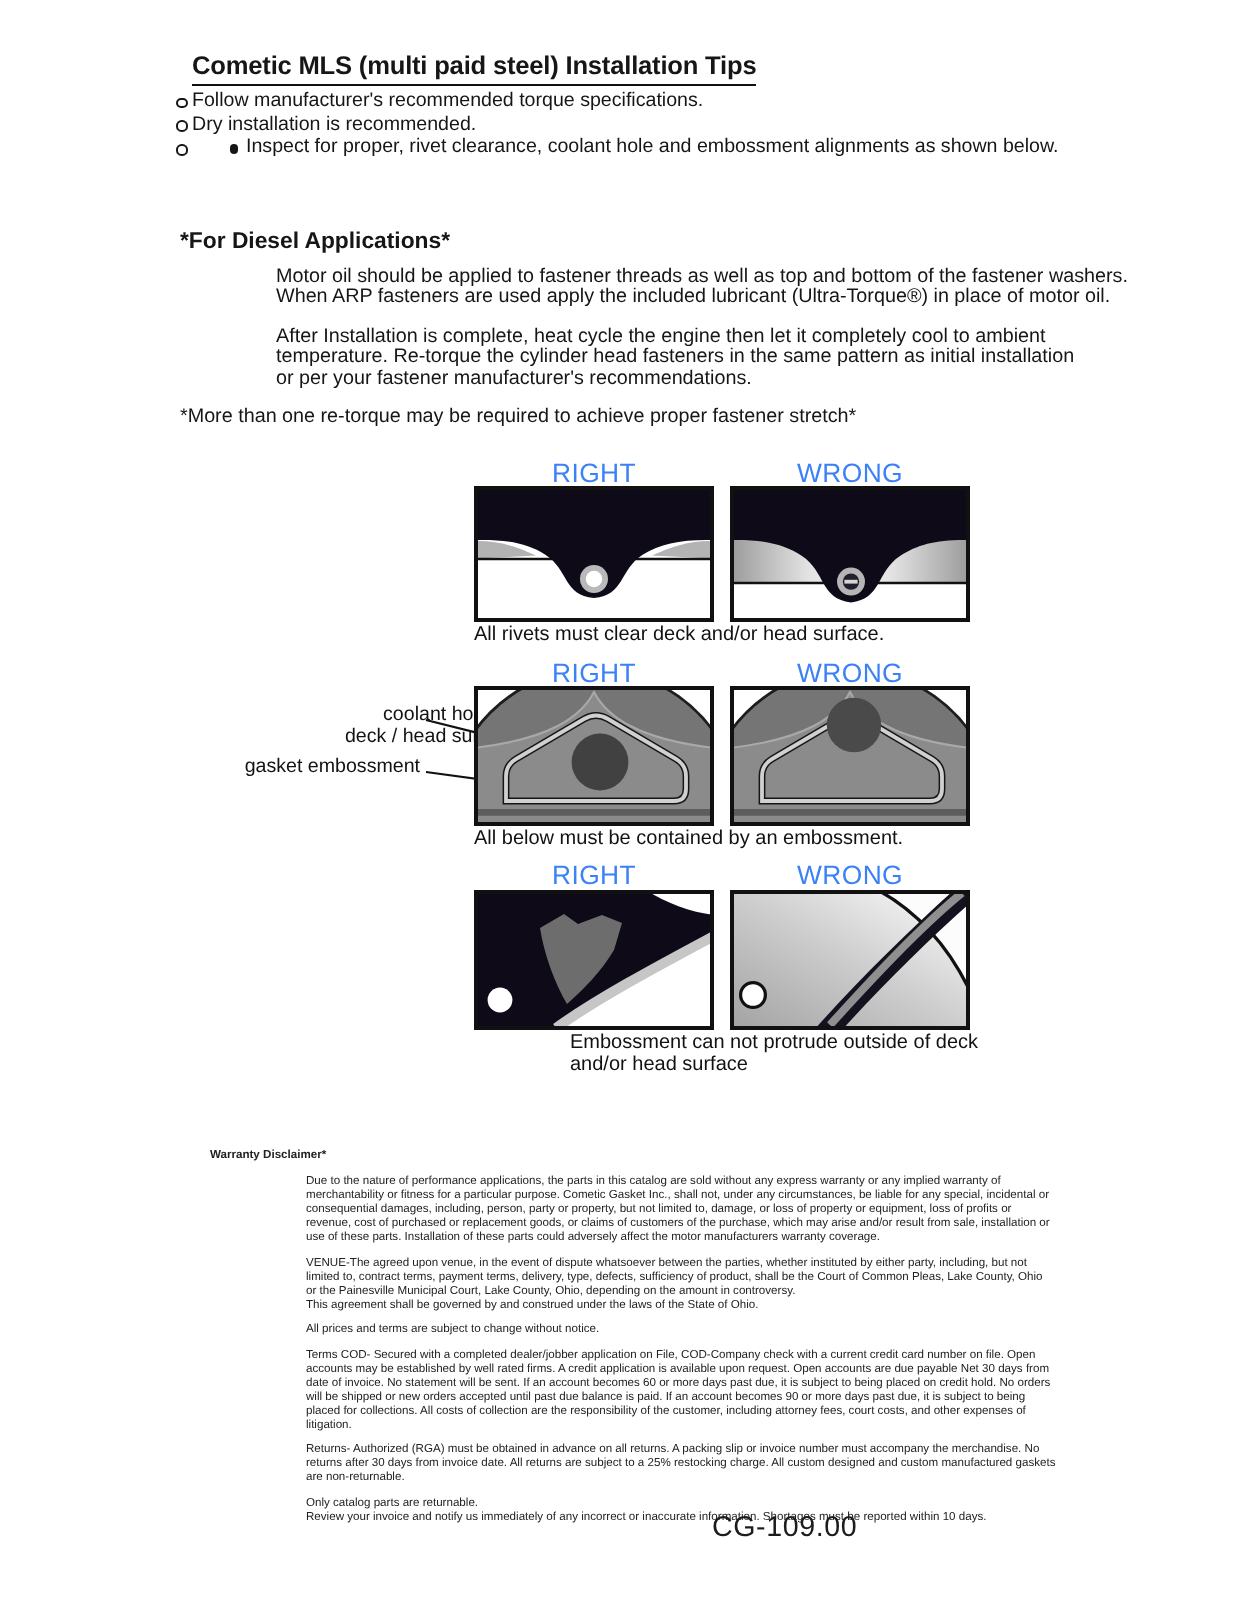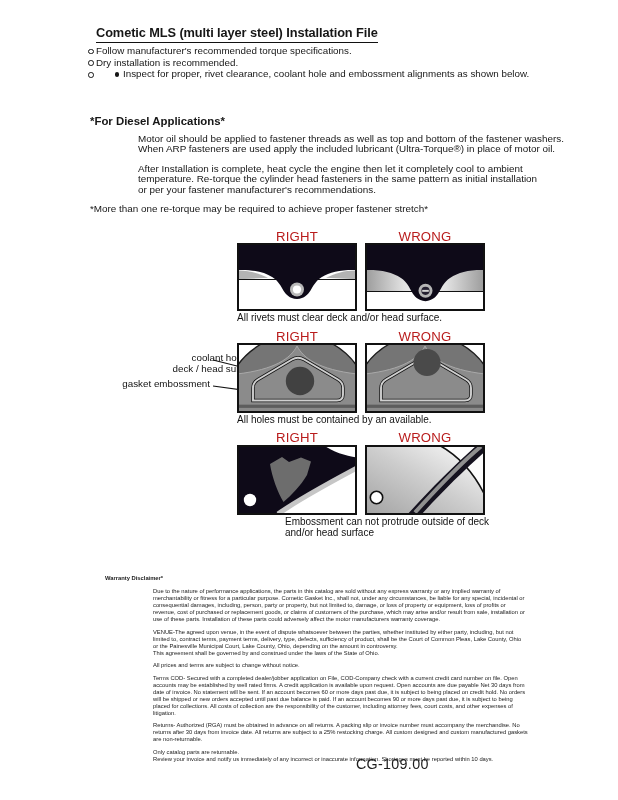--- a/index.html
+++ b/index.html
@@ -11,35 +11,35 @@
          border-bottom:1.6px solid #111;padding-bottom:1.5px;}
   .tips{left:88px;top:45px;width:490px;font-size:9.8px;line-height:11.7px;}
   .tip{position:relative;padding-left:8px;}
   .tip.l2{padding-left:35px;}
   .mk-o{position:absolute;left:0;top:3.6px;width:3.6px;height:3.6px;border:1px solid #161616;
         border-radius:50%;}
   .mk-f{position:absolute;left:27px;top:4px;width:4.2px;height:4.2px;background:#161616;
         border-radius:50%;}
   .h2{left:90px;top:115px;font-size:11.4px;font-weight:bold;}
   .para{left:90px;width:470px;font-size:9.9px;line-height:10.4px;}
-  .rw-label{width:120px;text-align:center;font-size:13.2px;letter-spacing:0.2px;color:#b91c1c;}
+  .rw-label{width:120px;text-align:center;font-size:13.2px;letter-spacing:0.2px;color:#3b82f6;}
   .caption{left:237px;font-size:10px;line-height:11.4px;color:#121212;}
   .diag-label{font-size:9.8px;line-height:11.2px;text-align:right;color:#121212;}
   .warranty{left:105px;top:575px;width:423px;font-size:5.8px;line-height:7px;color:#222;}
   .warranty .wh{font-weight:bold;margin-bottom:6px;}
   .warranty .wp{margin-bottom:5.5px;}
   .footer-code{left:356px;top:756px;font-size:14.3px;letter-spacing:0.3px;color:#1c1c1c;}
   svg{display:block;}
 </style>
 </head>
 <body>
 
 <div class="page">
 
-  <div class="abs title">Cometic MLS (multi layer steel) Installation File</div>
+  <div class="abs title">Cometic MLS (multi paid steel) Installation Tips</div>
 
   <div class="abs tips">
     <div class="tip l1"><span class="mk-o"></span><span>Follow manufacturer's recommended torque specifications.</span></div>
     <div class="tip l1"><span class="mk-o"></span><span>Dry installation is recommended.</span></div>
     <div class="tip l1"><span class="mk-o"></span></div>
     <div class="tip l2"><span class="mk-f"></span><span>Inspect for proper, rivet clearance, coolant hole and embossment alignments as shown below.</span></div>
   </div>
 
   <div class="abs h2">*For Diesel Applications*</div>
   <div class="abs para pre" style="top:134px;">Motor oil should be applied to fastener threads as well as top and bottom of the fastener washers.
@@ -120,21 +120,21 @@
     <path d="M120,0 H94 C104,5.5 113,13 120,23 Z" fill="#ffffff"></path>
     <path d="M94,0 C104,5.5 113,13 120,23" fill="none" stroke="#1d1d1d" stroke-width="1.4"></path>
     <path d="M16,57.5 L16,45 Q16,39.5 21,36.5 L55,16.5 Q61,13 67,16.5 L101,36.5 Q106,39.5 106,45 L106,51.5 Q106,57.5 100,57.5 Z" fill="none" stroke="#161616" stroke-width="3.4"></path>
     <path d="M16,57.5 L16,45 Q16,39.5 21,36.5 L55,16.5 Q61,13 67,16.5 L101,36.5 Q106,39.5 106,45 L106,51.5 Q106,57.5 100,57.5 Z" fill="none" stroke="#d0d0d0" stroke-width="1.9"></path>
     <circle cx="62" cy="19.5" r="13.6" fill="#4a4a4a"></circle>
     <rect x="0" y="61.5" width="120" height="3.4" fill="#5d5d5d"></rect>
     <rect x="0" y="64.9" width="120" height="5.1" fill="#8a8a8a"></rect>
     <rect x="1" y="1" width="118" height="68" fill="none" stroke="#111" stroke-width="2"></rect>
   </svg>
 
-  <div class="abs caption" style="top:414px;">All holes must be contained by an available.</div>
+  <div class="abs caption" style="top:414px;">All below must be contained by an embossment.</div>
 
   <div class="abs rw-label" style="left:237px;top:430px;">RIGHT</div>
   <div class="abs rw-label" style="left:365px;top:430px;">WRONG</div>
 
   <svg class="abs" style="left:237px;top:445px;" width="120" height="70" viewBox="0 0 120 70">
     <rect x="0" y="0" width="120" height="70" fill="#ffffff"></rect>
     <path d="M0,0 H86 C96,6.5 108,11 120,12.5 V21 C92,36.5 62,52 39,70 H0 Z" fill="#0e0a18"></path>
     <path d="M119,23.5 C91,38.5 62,54 41,69" fill="none" stroke="#c6c6c6" stroke-width="5"></path>
     <path d="M33,19 L45,12 L52,17 L64,12.5 L74,16.5 L70,30 C63.5,41 54.5,50 46.5,57 C40.5,47 35,32 33,19 Z" fill="#6d6d6d"></path>
     <circle cx="13" cy="55" r="6.2" fill="#ffffff"></circle>

